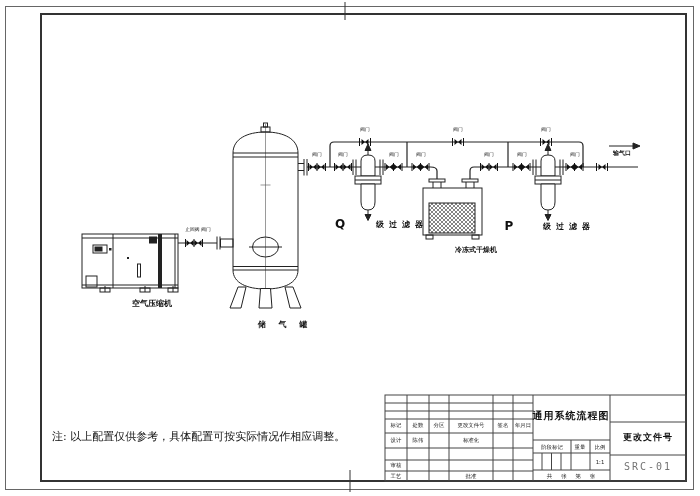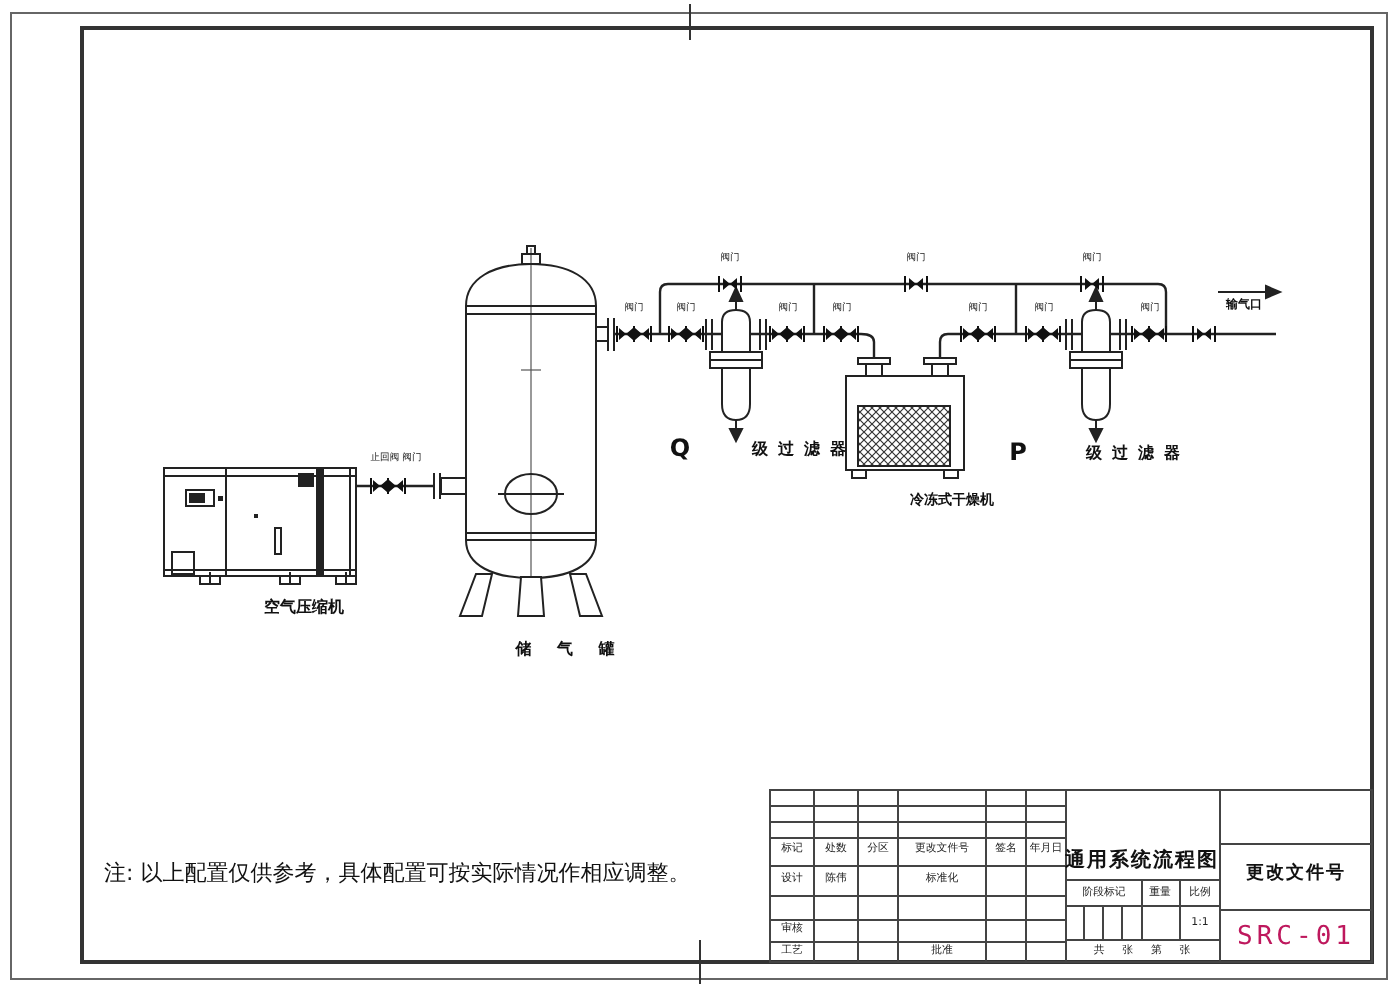--- a/index.html
+++ b/index.html
@@ -7,21 +7,21 @@
          font-family:"DejaVu Sans",sans-serif;color:#111;}
   #linework{position:absolute;left:0;top:0;}
   .lbl{position:absolute;transform:translateX(-50%);white-space:nowrap;color:#111;
        font-family:"DejaVu Sans",sans-serif;line-height:1;}
   .vl{font-size:6px;transform:translateX(-50%) scale(.8);transform-origin:center top;color:#222;}
   .comp{font-size:8px;font-weight:bold;padding-left:32px;}
   .tb{font-size:6px;color:#222;transform:translateX(-50%) scale(.9);transform-origin:center top;}
   .note{position:absolute;left:52px;top:429px;font-size:11px;font-weight:normal;white-space:nowrap;}
   .title-main{font-size:10px;font-weight:bold;letter-spacing:1px;}
   .prod{font-size:9px;font-weight:bold;letter-spacing:1px;}
-  .dwgno{font-size:13px;letter-spacing:2px;color:#be185d;font-family:"DejaVu Sans Mono",monospace;}
+  .dwgno{font-size:10px;letter-spacing:2px;color:#737373;font-family:"DejaVu Sans Mono",monospace;}
   .spread{letter-spacing:5px;}
 </style>
 </head>
 <body>
 
 <div id="sheet">
 
   <svg id="linework" width="700" height="496" viewBox="0 0 700 496">
     <defs>
       <pattern id="hatch" width="4" height="4" patternUnits="userSpaceOnUse">
@@ -235,21 +235,21 @@
   <span class="tb lbl" style="left:503px;top:422px;">签名</span>
   <span class="tb lbl" style="left:523px;top:422px;">年月日</span>
 
   <span class="tb lbl" style="left:396px;top:437px;">设计</span>
   <span class="tb lbl" style="left:418px;top:437px;">陈伟</span>
   <span class="tb lbl" style="left:471px;top:437px;">标准化</span>
   <span class="tb lbl" style="left:396px;top:462px;">审核</span>
   <span class="tb lbl" style="left:396px;top:473px;">工艺</span>
   <span class="tb lbl" style="left:471px;top:473px;">批准</span>
 
-  <span class="lbl title-main" style="left:571px;top:426px;text-align:center;">通用系统流程图</span>
+  <span class="lbl title-main" style="left:571px;top:411px;text-align:center;">通用系统流程图</span>
   <span class="tb lbl" style="left:552px;top:444px;">阶段标记</span>
   <span class="tb lbl" style="left:580px;top:444px;">重量</span>
   <span class="tb lbl" style="left:600px;top:444px;">比例</span>
   <span class="tb lbl" style="left:600px;top:459px;">1:1</span>
   <span class="tb lbl" style="left:571px;top:472.5px;word-spacing:8px;">共 张 第 张</span>
 
   <span class="lbl prod" style="left:648px;top:433px;">更改文件号</span>
   <span class="lbl dwgno" style="left:648px;top:462px;">SRC-01</span>
 
 </div>

